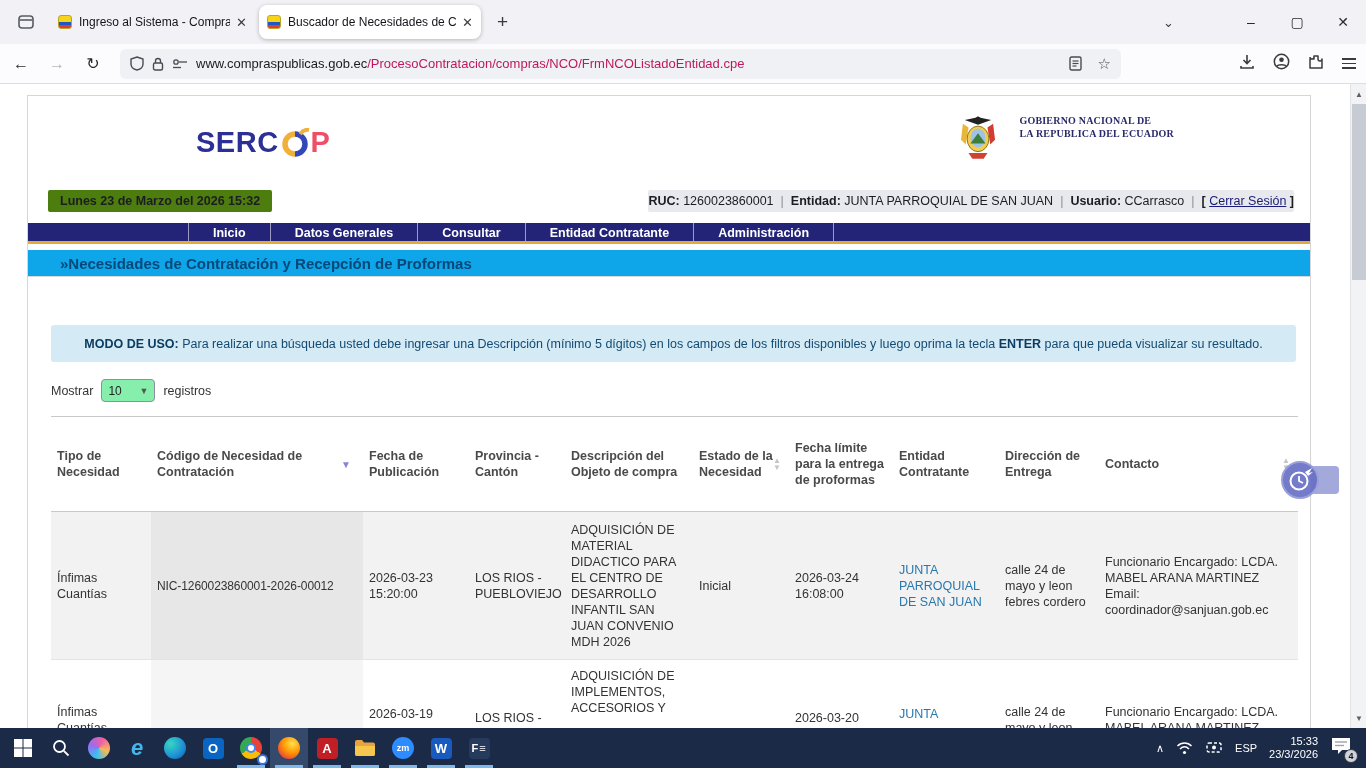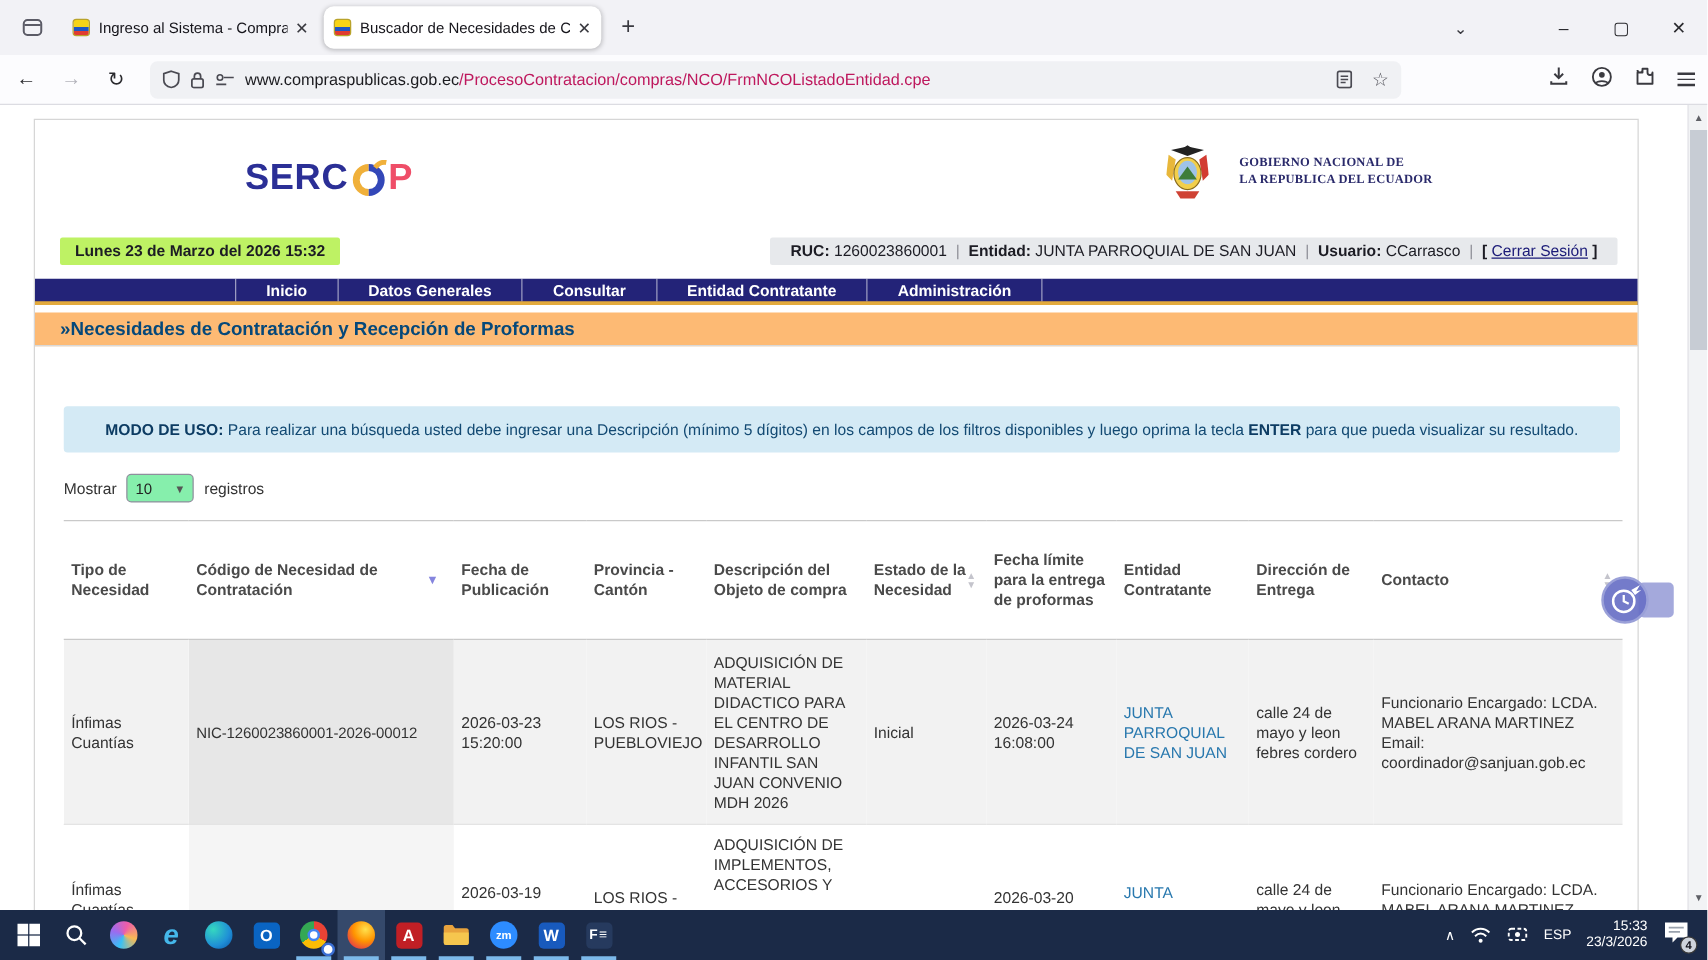--- a/index.html
+++ b/index.html
@@ -37,34 +37,34 @@
 
   
   .viewport { position:absolute; top:84px; left:0; right:0; height:644px; background:#fff; overflow:hidden; }
   .content-card { position:absolute; left:27px; top:11px; width:1284px; height:700px; background:#fff; border:1px solid #d6d6d6; }
 
   .site-header { position:relative; height:127px; }
   .sercop-logo { position:absolute; left:168px; top:30px; display:flex; align-items:center; font-weight:bold; font-size:29px; letter-spacing:.5px; }
   .sercop-serc { color:#2b2f96; }
   .sercop-p { color:#ef4e68; }
   .main-title { position:absolute; left:345px; top:36px; width:560px; text-align:center; font-size:24px; font-weight:bold; color:#1b1b78; }
-  .gov-logo { position:absolute; right:164px; top:18px; display:flex; align-items:center; gap:24px; }
+  .gov-logo { position:absolute; right:136px; top:18px; display:flex; gap:24px; }
   .gov-text { font-family:"Liberation Serif", serif; font-weight:bold; font-size:10px; color:#2a2a6b; line-height:13px; letter-spacing:.2px; }
-  .date-chip { position:absolute; left:20px; top:94px; background:#bef264; padding:4px 12px; font-size:12.5px; font-weight:600; color:#1c1c24; border-radius:2px; }
-  .session-chip { position:absolute; right:16px; top:94px; background:#e7e9ec; padding:4px 16px; font-size:12.5px; color:#1c1c24; border-radius:2px; display:flex; align-items:flex-end; }
+  .date-chip { position:absolute; left:20px; top:94px; background:#4d7c0f; padding:4px 12px; font-size:12.5px; font-weight:600; color:#1c1c24; border-radius:2px; }
+  .session-chip { position:absolute; right:16px; top:94px; background:#e7e9ec; padding:4px 0; font-size:12.5px; color:#1c1c24; border-radius:2px; display:flex; align-items:flex-end; }
   .session-chip b { font-weight:bold; }
   .chip-sep { color:#8f9097; padding:0 7px; font-weight:normal; }
   .logout-link { color:#1b1b78; font-weight:normal; text-decoration:underline; cursor:pointer; }
   .logout-bracket { font-weight:bold; color:#1c1c24; }
 
   .nav-bar { height:21px; background:#232378; border-bottom:3px solid #e3aa3c; display:flex; padding-left:160px; }
   .nav-item { color:#fff; font-size:12.5px; font-weight:600; line-height:21px; padding:0 24px; border-left:1px solid rgba(255,255,255,.55); cursor:pointer; }
   .nav-item:last-child { border-right:1px solid rgba(255,255,255,.55); }
 
-  .page-title-bar { margin-top:6px; height:27px; background:#fdba74; border-bottom:1px solid #d8d8d8; line-height:27px; padding-left:20px; font-size:15px; font-weight:bold; color:#05487a; }
+  .page-title-bar { margin-top:6px; height:27px; background:#0ea5e9; border-bottom:1px solid #d8d8d8; line-height:27px; padding-left:32px; font-size:15px; font-weight:bold; color:#05487a; }
 
   .usage-box { margin:48px 14px 0 23px; height:37px; background:#d4eaf5; border-radius:3px; display:flex; align-items:center; justify-content:center; font-size:12.5px; color:#134a73; }
   .usage-box b { color:#0d3c63; }
 
   .controls-row { margin-top:17px; padding:0 14px 0 23px; display:flex; align-items:center; justify-content:space-between; font-size:12.5px; color:#333; }
   .controls-left { display:flex; align-items:center; gap:8px; }
   .show-select { width:54px; height:23px; border:1px solid #8f8f9d; border-radius:4px; background:#86efac; display:flex; align-items:center; padding:0 6px; font-size:12px; color:#222; }
   .show-select .chev { margin-left:auto; font-size:9px; color:#555; }
   .controls-right { display:flex; align-items:center; gap:8px; }
   .filter-label { font-weight:bold; }

